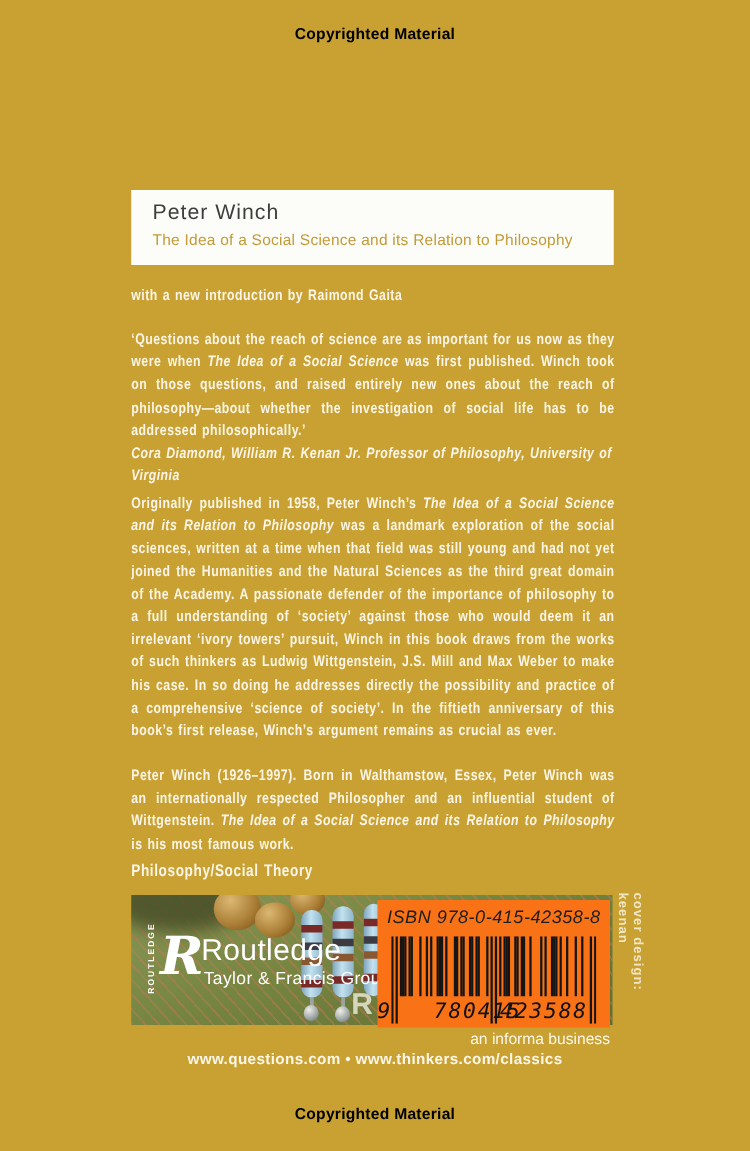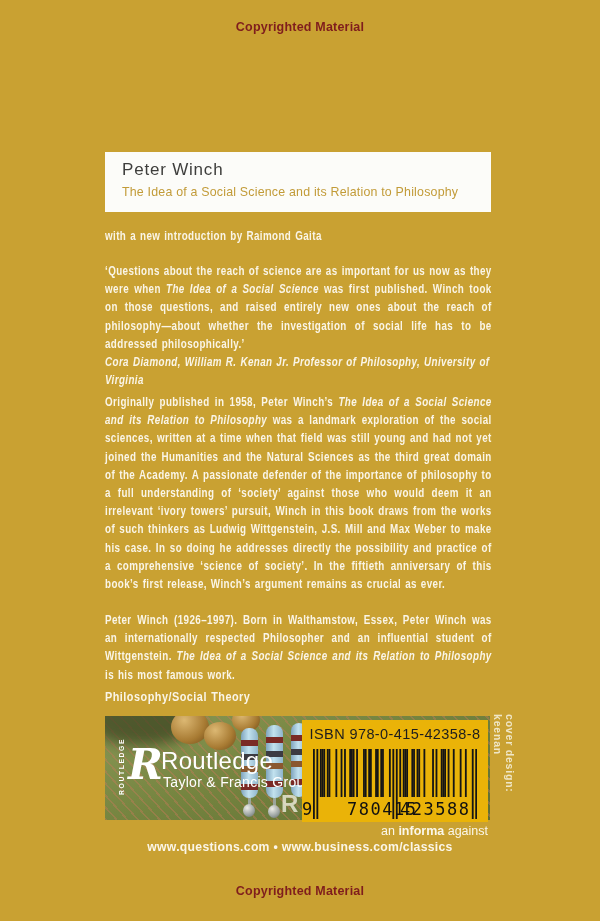--- a/index.html
+++ b/index.html
@@ -1,18 +1,18 @@
 <!DOCTYPE html>
 <html><head>
 <meta charset="utf-8">
 <style>
   html,body{margin:0;padding:0;background:#ffffff;}
   .stage{position:relative;width:600px;height:921px;background:#C9A132;overflow:hidden;
          font-family:"Liberation Sans","DejaVu Sans",sans-serif;}
-  .copyright{position:absolute;left:0;width:600px;text-align:center;color:#7f1d1d;
+  .copyright{position:absolute;left:0;width:600px;text-align:center;color:#000000;
              font-size:12.5px;font-weight:bold;letter-spacing:.2px;}
   .copyright.top{top:20px;}
   .copyright.bottom{top:884px;}
 
   
   .title-box{position:absolute;left:105px;top:152px;width:386px;height:60px;background:#FCFCF9;}
   .title-author{position:absolute;left:17px;top:8px;font-size:17px;color:#3E3E3C;letter-spacing:.8px;}
   .title-sub{position:absolute;left:17px;top:33px;font-size:12.4px;color:#C29B38;letter-spacing:.2px;white-space:nowrap;}
 
   
@@ -63,32 +63,32 @@
   .logo-r{position:absolute;left:23px;top:26px;color:#FFFFFF;font-size:42px;line-height:46px;
        font-family:"DejaVu Serif","Liberation Serif",serif;font-style:italic;font-weight:bold;}
   .logo-name{position:absolute;left:56px;top:31px;color:#FFFFFF;font-size:24px;letter-spacing:.3px;}
   .logo-tag{position:absolute;left:58px;top:58px;color:#FFFFFF;font-size:14px;letter-spacing:.3px;}
   .overlay-digits{position:absolute;left:58px;top:42px;color:rgba(255,255,255,.25);
        font-size:32px;font-weight:bold;letter-spacing:3px;}
   .overlay-letter{position:absolute;left:176px;top:74px;color:rgba(246,244,232,.75);
        font-size:24px;font-weight:bold;}
 
   
-  .bc-box{position:absolute;left:302px;top:720px;width:186px;height:102px;background:#eab308;}
+  .bc-box{position:absolute;left:302px;top:720px;width:186px;height:102px;background:#f97316;font-style:italic;}
   .bc-label{position:absolute;left:0;top:6px;width:100%;text-align:center;color:#1E1E1E;
        font-size:14.5px;letter-spacing:.4px;}
   .bc-bars{position:absolute;left:11px;top:29px;}
   .bc-digit{position:absolute;top:80px;height:19px;line-height:19px;color:#111;
        font-family:"DejaVu Sans Mono","Liberation Mono",monospace;font-size:17px;text-align:center;}
   .bc-d0{left:0;width:10px;letter-spacing:0;}
   .bc-d1{left:17px;width:70px;letter-spacing:1.5px;margin-left:28px;}
   .bc-d2{left:98px;width:70px;letter-spacing:1.5px;}
 
   .informa{position:absolute;right:112px;top:824px;color:#FBF7EA;font-size:12.5px;text-align:right;}
-  .informa .brand{font-weight:bold;margin-top:12px;}
+  .informa .brand{font-weight:normal;margin-top:12px;}
 
   .cover-design{position:absolute;left:492px;top:714px;height:112px;color:#EFE6C6;
        font-size:10.5px;letter-spacing:.8px;writing-mode:vertical-rl;font-weight:bold;}
 
   .urls{position:absolute;left:0;top:840px;width:600px;text-align:center;color:#FBF6E8;
        font-size:12.2px;font-weight:bold;letter-spacing:.3px;}
 </style>
 </head>
 <body>
 
@@ -194,21 +194,21 @@
         <rect x="146.74" y="0" width="1.81" height="48" fill="#151515"></rect>
         <rect x="151.92" y="0" width="1.81" height="48" fill="#151515"></rect>
         <rect x="158.82" y="0" width="1.81" height="70" fill="#151515"></rect>
         <rect x="162.27" y="0" width="1.81" height="70" fill="#151515"></rect>
       </svg>
     <div class="bc-digit bc-d0">9</div>
     <div class="bc-digit bc-d1">780415</div>
     <div class="bc-digit bc-d2">423588</div>
   </div>
 
-  <div class="informa"><span>an </span><span class="brand">informa</span><span> against</span></div>
+  <div class="informa"><span>an </span><span class="brand">informa</span><span> business</span></div>
 
   <div class="cover-design">cover design: keenan</div>
 
-  <div class="urls"><span>www.questions.com</span><span> • </span><span>www.business.com/classics</span></div>
+  <div class="urls"><span>www.questions.com</span><span> • </span><span>www.thinkers.com/classics</span></div>
 
   <div class="copyright bottom">Copyrighted Material</div>
 
 </div>
 
 </body></html>

